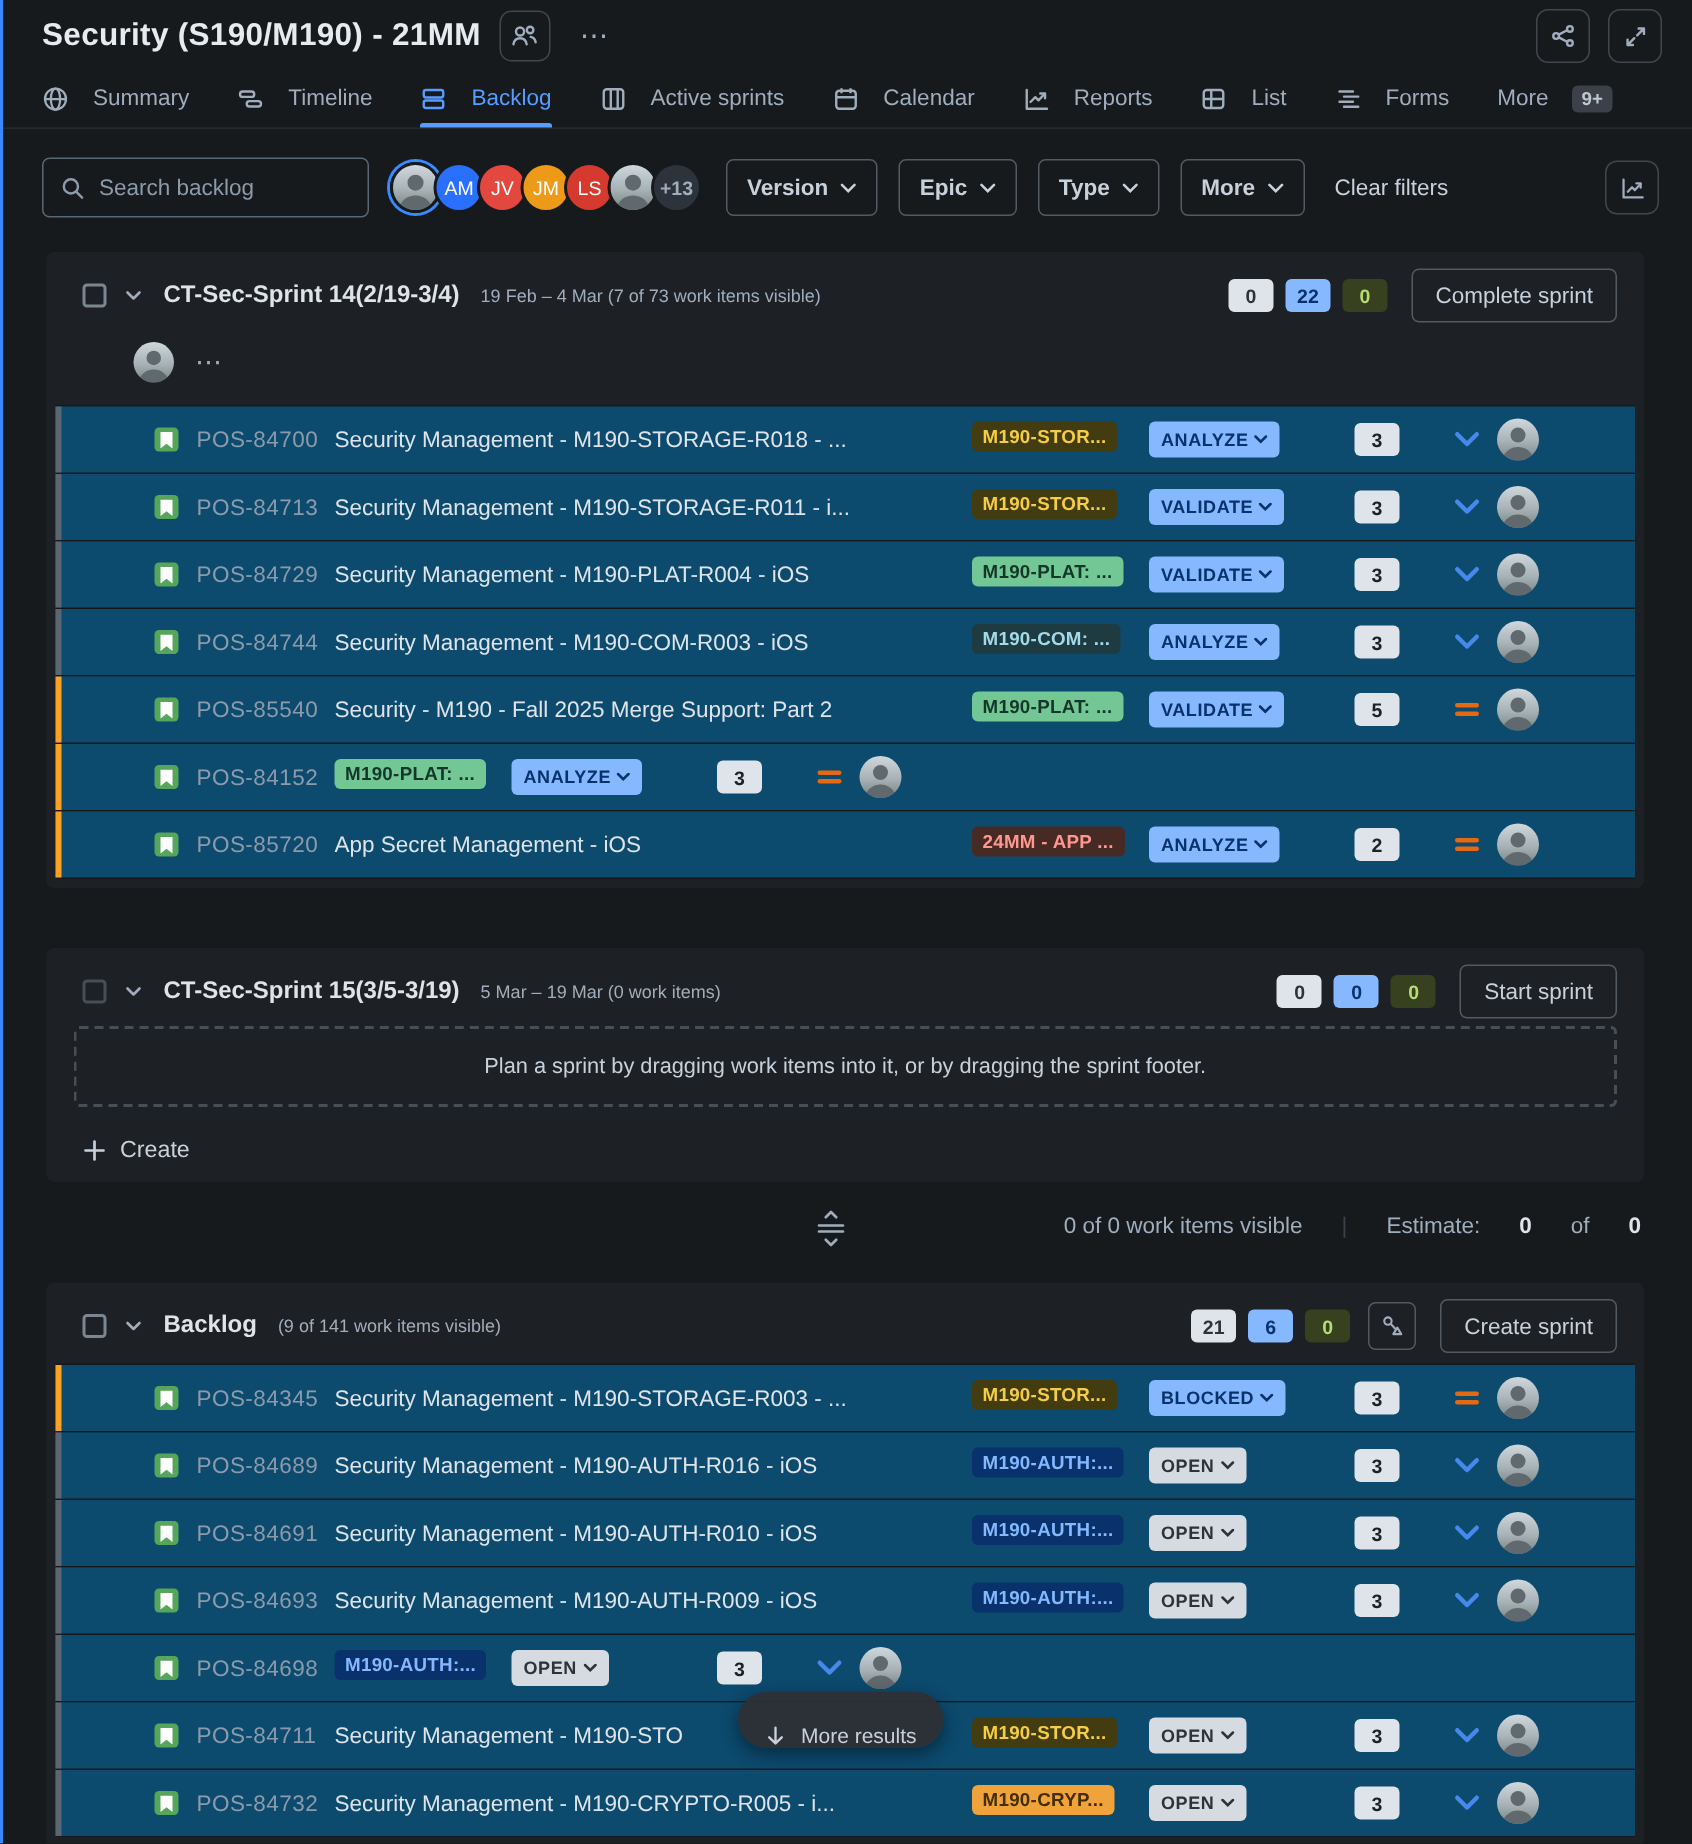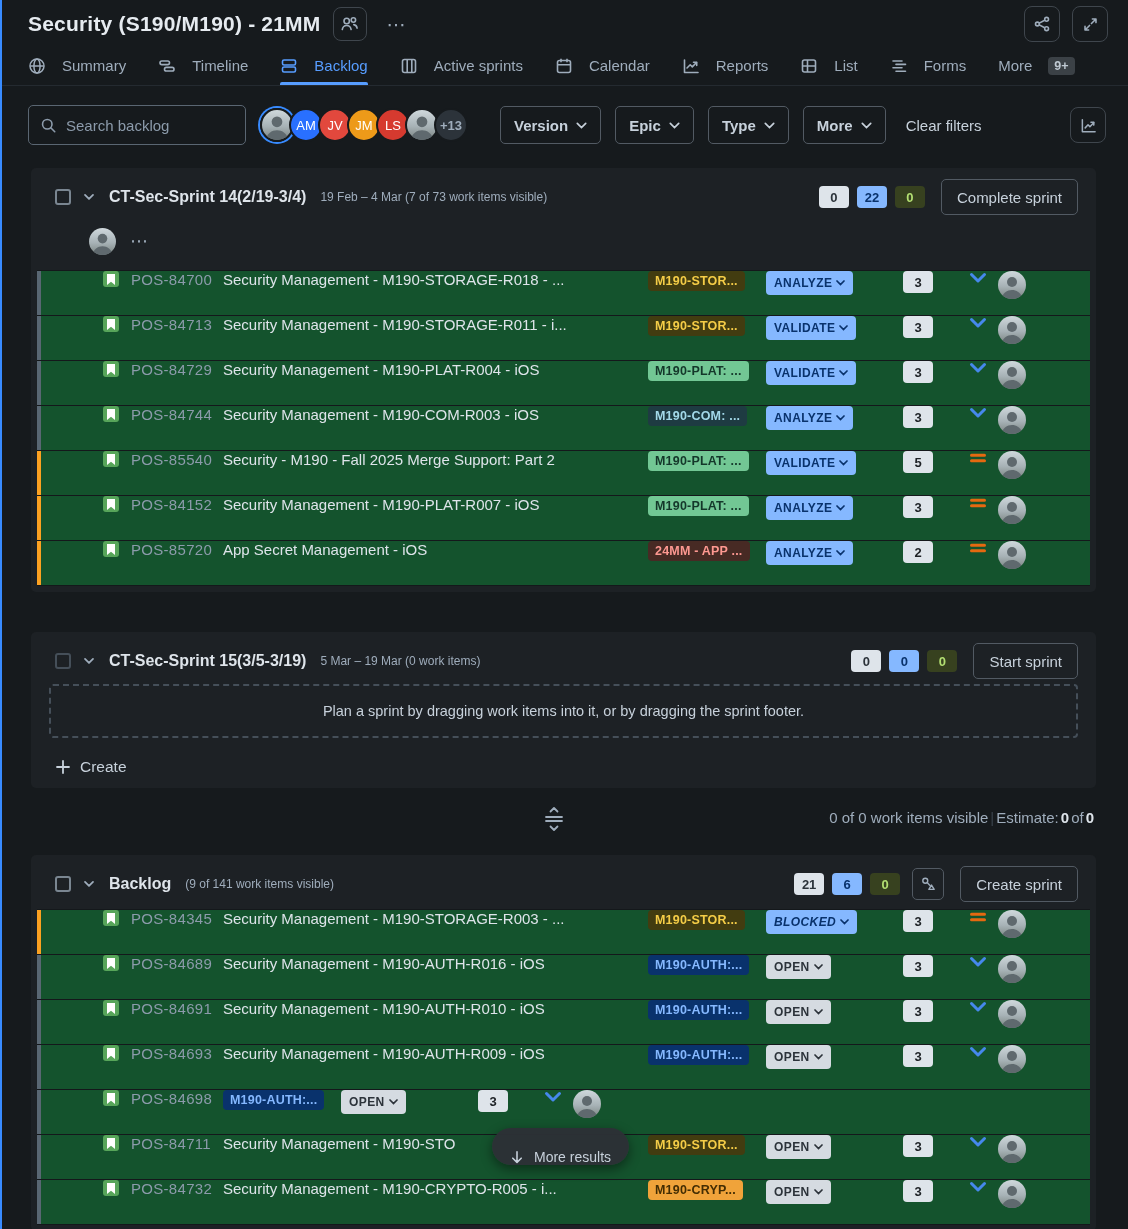--- a/index.html
+++ b/index.html
@@ -56,42 +56,42 @@
   .b-olive{background:#37411F;color:#B3DF72}
   .btn{height:36px;padding:0 15px;border:1px solid #525A63;border-radius:5px;background:none;color:#C7D1DB;font-size:15px;font-weight:500;margin-left:8px;cursor:pointer;white-space:nowrap}
   .iconbtn-sm{width:32px;height:32px;border:1px solid #525A63;border-radius:5px;background:none;color:#9FADBC;display:inline-flex;align-items:center;justify-content:center;cursor:pointer;margin-left:4px}
 
   .assignrow{display:flex;align-items:center;gap:14px;padding:10px 0 0 58px;height:44px}
   .avatar{border-radius:50%;background:linear-gradient(180deg,#cfd8dc 0%,#a7b2b6 55%,#78827f 100%);overflow:hidden;display:inline-flex;flex:none}
   .av26{width:27px;height:27px}
   .dots{color:#9FADBC;font-size:18px;letter-spacing:1px;background:none;border:none;cursor:pointer}
 
   .rows{margin:12px 6px 0;border-top:1px solid #14181B}
-  .row{position:relative;height:45px;background:#14532d;display:flex;align-items:flex-start;padding:0 64px 0 66px;border-bottom:1px solid #14181B;cursor:pointer}
+  .row{position:relative;height:45px;background:#0c4a6e;display:flex;align-items:center;padding:0 64px 0 66px;border-bottom:1px solid #14181B;cursor:pointer}
   .bar{position:absolute;left:0;top:0;bottom:0;width:4px}
   .story{width:16px;height:16px;border-radius:3px;background:#57A55A;display:inline-flex;align-items:center;justify-content:center;margin-right:12px;flex:none}
   .key{width:92px;flex:none;color:#8C9BAB;font-size:15px;letter-spacing:.3px}
   .ttl{flex:1;color:#DEE4EA;font-size:15px;white-space:nowrap;overflow:hidden;padding-right:8px}
   .tagcol{width:118px;flex:none}
   .tag{display:inline-block;max-width:112px;padding:3px 7px;border-radius:4px;font-size:12.5px;font-weight:700;white-space:nowrap;overflow:hidden;letter-spacing:.2px}
   .statcol{width:112px;flex:none}
   .loz{display:inline-flex;align-items:center;gap:4px;height:24px;padding:0 8px;border-radius:4px;border:none;font-size:12px;font-weight:700;letter-spacing:.4px;cursor:pointer}
   .ptscol{width:80px;flex:none;display:flex;justify-content:center}
   .pts{min-width:30px;height:22px;background:#DEE4EA;color:#1D2125;border-radius:4px;display:inline-flex;align-items:center;justify-content:center;font-size:13px;font-weight:600;padding:0 7px;cursor:pointer}
   .pricol{width:40px;flex:none;display:flex;justify-content:center}
   .av28{width:28px;height:28px;cursor:pointer}
 
   
   .dashed{margin:6px 18px 0;height:54px;border:2px dashed #454F59;border-radius:4px;display:flex;align-items:center;justify-content:center;color:#C7D1DB;font-size:14.5px}
   .create{display:inline-flex;align-items:center;gap:9px;margin:20px 0 0 24px;background:none;border:none;color:#C7D1DB;font-size:15.5px;font-weight:500;cursor:pointer}
 
   
   .sumbar{position:absolute;top:802px;left:31px;width:1065px;height:36px}
   .draghandle{position:absolute;left:512px;top:4px;color:#9FADBC;background:none;border:none;cursor:grab}
-  .sumtext{position:absolute;right:2px;top:7px;font-size:15px;color:#9FADBC;display:flex;align-items:center;gap:2px}
+  .sumtext{position:absolute;right:2px;top:7px;font-size:15px;color:#9FADBC;display:flex;align-items:center;gap:26px}
   .sumtext b{color:#DEE4EA;font-weight:700}
   .vdiv{color:#39424B}
 
   
   .morepill{position:absolute;left:492px;top:1128px;height:37px;display:inline-flex;align-items:flex-end;gap:10px;padding:0 18px;background:rgba(44,49,54,.97);border:none;border-radius:19px;color:#C7D1DB;font-size:14px;box-shadow:0 4px 12px rgba(0,0,0,.45);z-index:40;cursor:pointer}
 </style>
 </head>
 <body>
 
 <div class="edge"></div>
@@ -231,21 +231,21 @@
     <span class="fav" style="background: rgb(237, 154, 25);">JM</span>
     <span class="fav" style="background: rgb(214, 58, 47);">LS</span>
     <span class="fav photo">
         <svg width="30" height="30" viewBox="0 0 28 28">
           <circle cx="14" cy="11" r="5" fill="#5f696e"></circle>
           <path d="M3.5 28c1-6 5.7-9 10.5-9s9.5 3 10.5 9z" fill="#5f696e"></path>
         </svg>
       </span>
     <span class="fav overflow">+13</span>
   </div>
-  <button class="drop" style="margin-left:32px">
+  <button class="drop" style="margin-left:16px">
     <span>Version</span>
     <span>
         <svg width="11" height="7" viewBox="0 0 11 7" fill="none" stroke="currentColor" stroke-width="1.7" stroke-linecap="round">
           <path d="M1.3 1.3l4.2 4.2 4.2-4.2"></path>
         </svg>
       </span>
   </button>
   <button class="drop">
     <span>Epic</span>
     <span>
@@ -491,21 +491,20 @@
         </span>
       </div>
       <div class="row">
         <span class="bar" style="background: rgb(252, 161, 33);"></span>
         <span class="story">
           <svg width="10" height="11" viewBox="0 0 10 11">
             <path d="M1 0h8v11L5 7.8 1 11z" fill="#fff"></path>
           </svg>
         </span>
         <span class="key">POS-84152</span>
-        <span class="ttl">Security Management - M190-PLAT-R007 - iOS</span>
         <span class="tagcol"><span class="tag" style="background: rgb(114, 199, 148); color: rgb(20, 55, 42);">M190-PLAT: ...</span></span>
         <span class="statcol">
           <button class="loz" style="background: rgb(133, 184, 255); color: rgb(9, 50, 108);">
             <span>ANALYZE</span>
             <span>
               <svg width="9" height="6" viewBox="0 0 9 6" fill="none" stroke="currentColor" stroke-width="1.7" stroke-linecap="round">
                 <path d="M1 1l3.5 3.5L8 1"></path>
               </svg>
             </span>
           </button>
@@ -646,21 +645,21 @@
         <span class="bar" style="background: rgb(252, 161, 33);"></span>
         <span class="story">
           <svg width="10" height="11" viewBox="0 0 10 11">
             <path d="M1 0h8v11L5 7.8 1 11z" fill="#fff"></path>
           </svg>
         </span>
         <span class="key">POS-84345</span>
         <span class="ttl">Security Management - M190-STORAGE-R003 - ...</span>
         <span class="tagcol"><span class="tag" style="background: rgb(66, 60, 16); color: rgb(245, 205, 71);">M190-STOR...</span></span>
         <span class="statcol">
-          <button class="loz" style="background: rgb(133, 184, 255); color: rgb(9, 50, 108); font-style: italic;">
+          <button class="loz" style="background: rgb(133, 184, 255); color: rgb(9, 50, 108);">
             <span>BLOCKED</span>
             <span>
               <svg width="9" height="6" viewBox="0 0 9 6" fill="none" stroke="currentColor" stroke-width="1.7" stroke-linecap="round">
                 <path d="M1 1l3.5 3.5L8 1"></path>
               </svg>
             </span>
           </button>
         </span>
         <span class="ptscol">
           <span class="pts">3</span>

